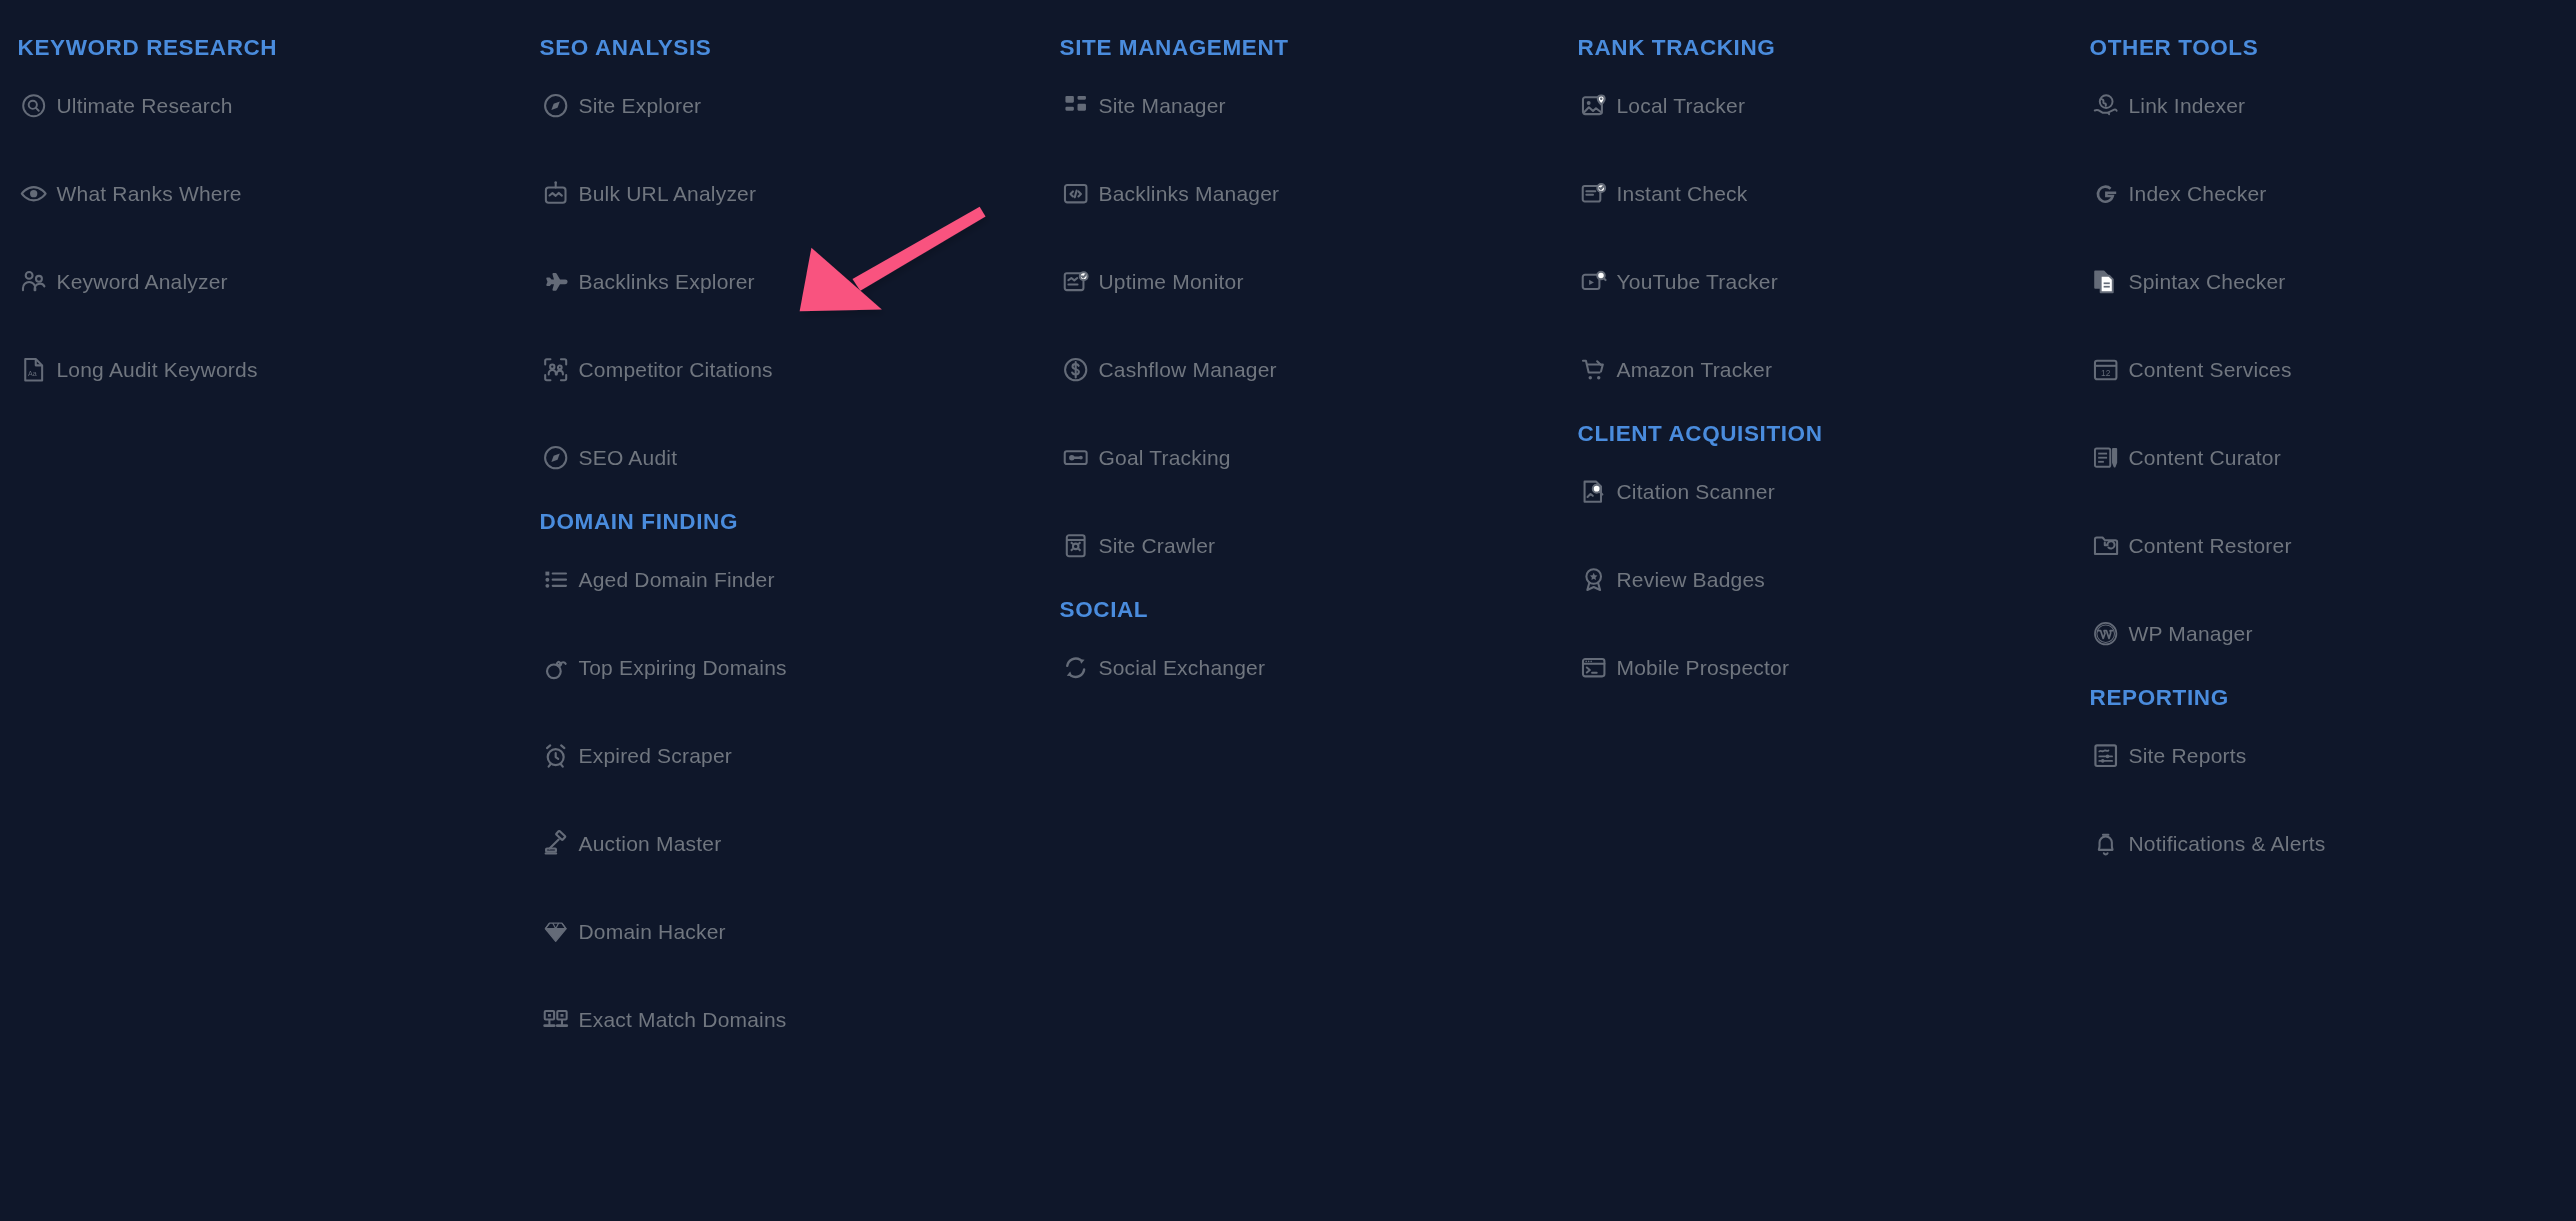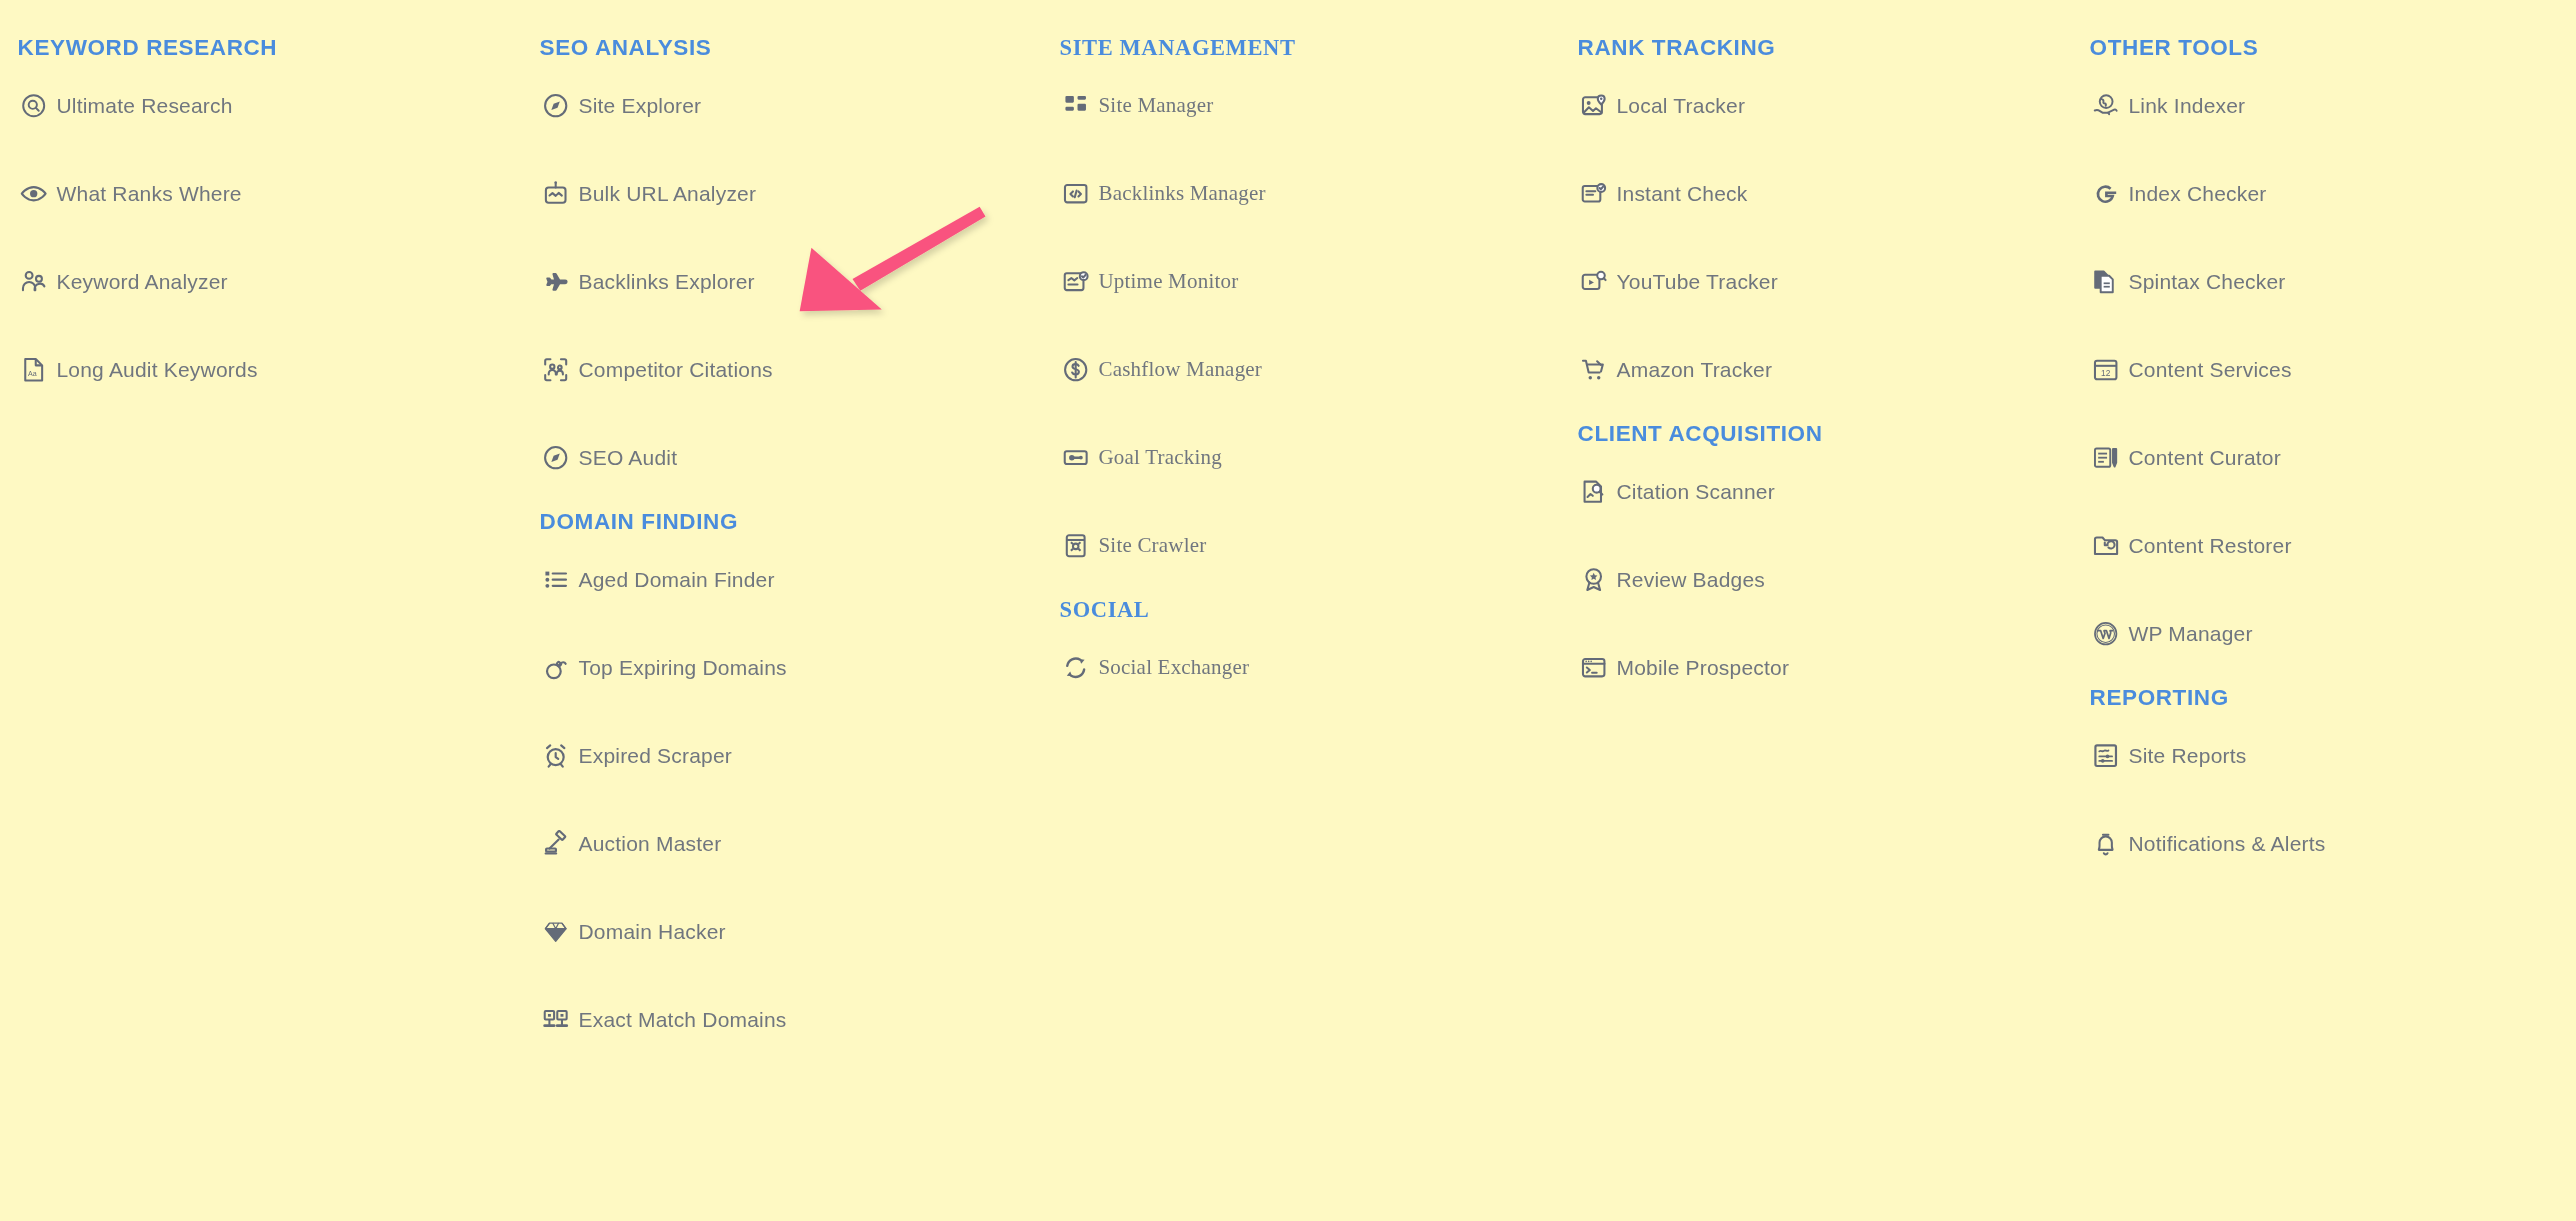--- a/index.html
+++ b/index.html
@@ -10,42 +10,42 @@
   }
   body {
     font-family: "Liberation Sans", sans-serif;
     -webkit-font-smoothing: antialiased;
   }
 
   #page {
     position: relative;
     width: 2576px;
     height: 1221px;
-    background: #fef9c3;
+    background: #0f172a;
     overflow: hidden;
   }
 
   .menu-grid {
     position: absolute;
     left: 0;
     top: 0;
     width: 2576px;
     height: 1221px;
     display: grid;
     grid-template-columns: 520px 520px 520px 510px 508px;
     align-content: start;
   }
 
   .menu-column {
     position: relative;
     padding-top: 37px;
   }
   .col-1 { padding-left: 17.6px; }
   .col-2 { padding-left: 19.6px; }
-  .col-3 { padding-left: 19.6px; font-family: Liberation Serif, serif; }
+  .col-3 { padding-left: 19.6px; }
   .col-4 { padding-left: 17.6px; }
   .col-5 { padding-left: 19.6px; }
 
   .group { }
   .group + .group { margin-top: 27px; }
 
   .group-title {
     color: #4a8cdd;
     font-size: 22.5px;
     font-weight: bold;

